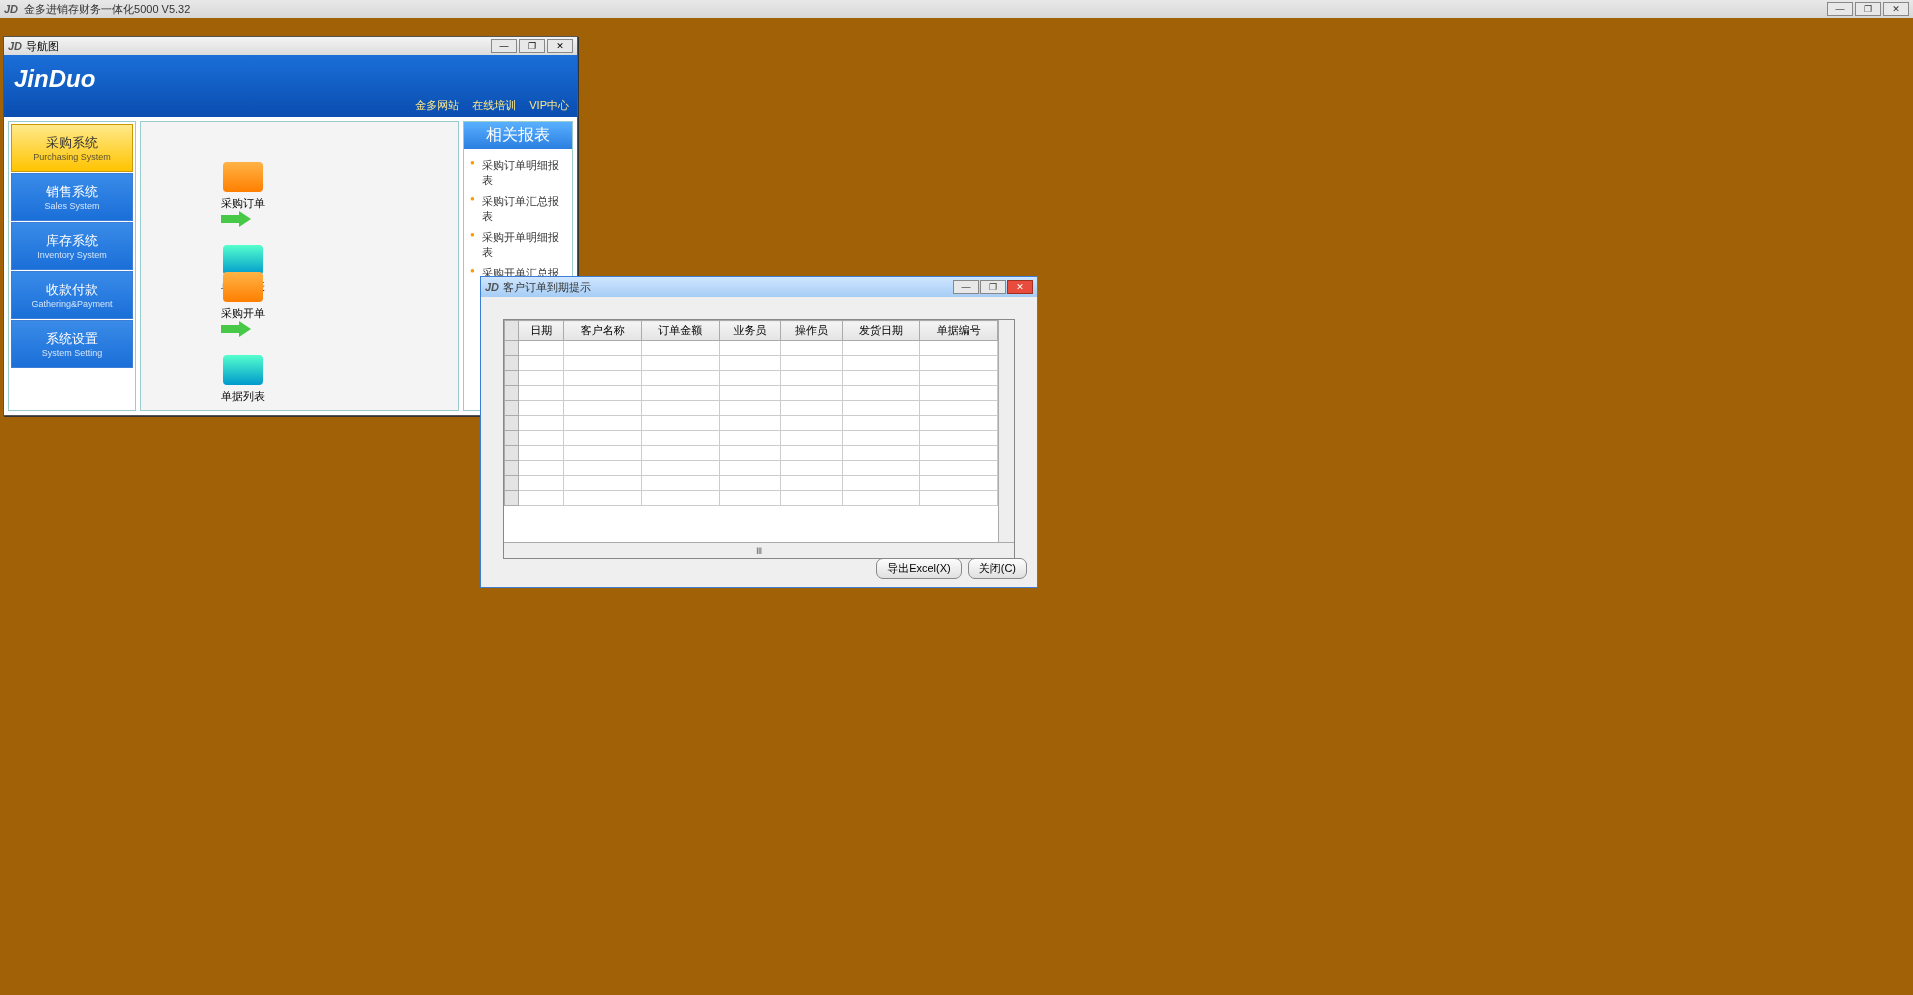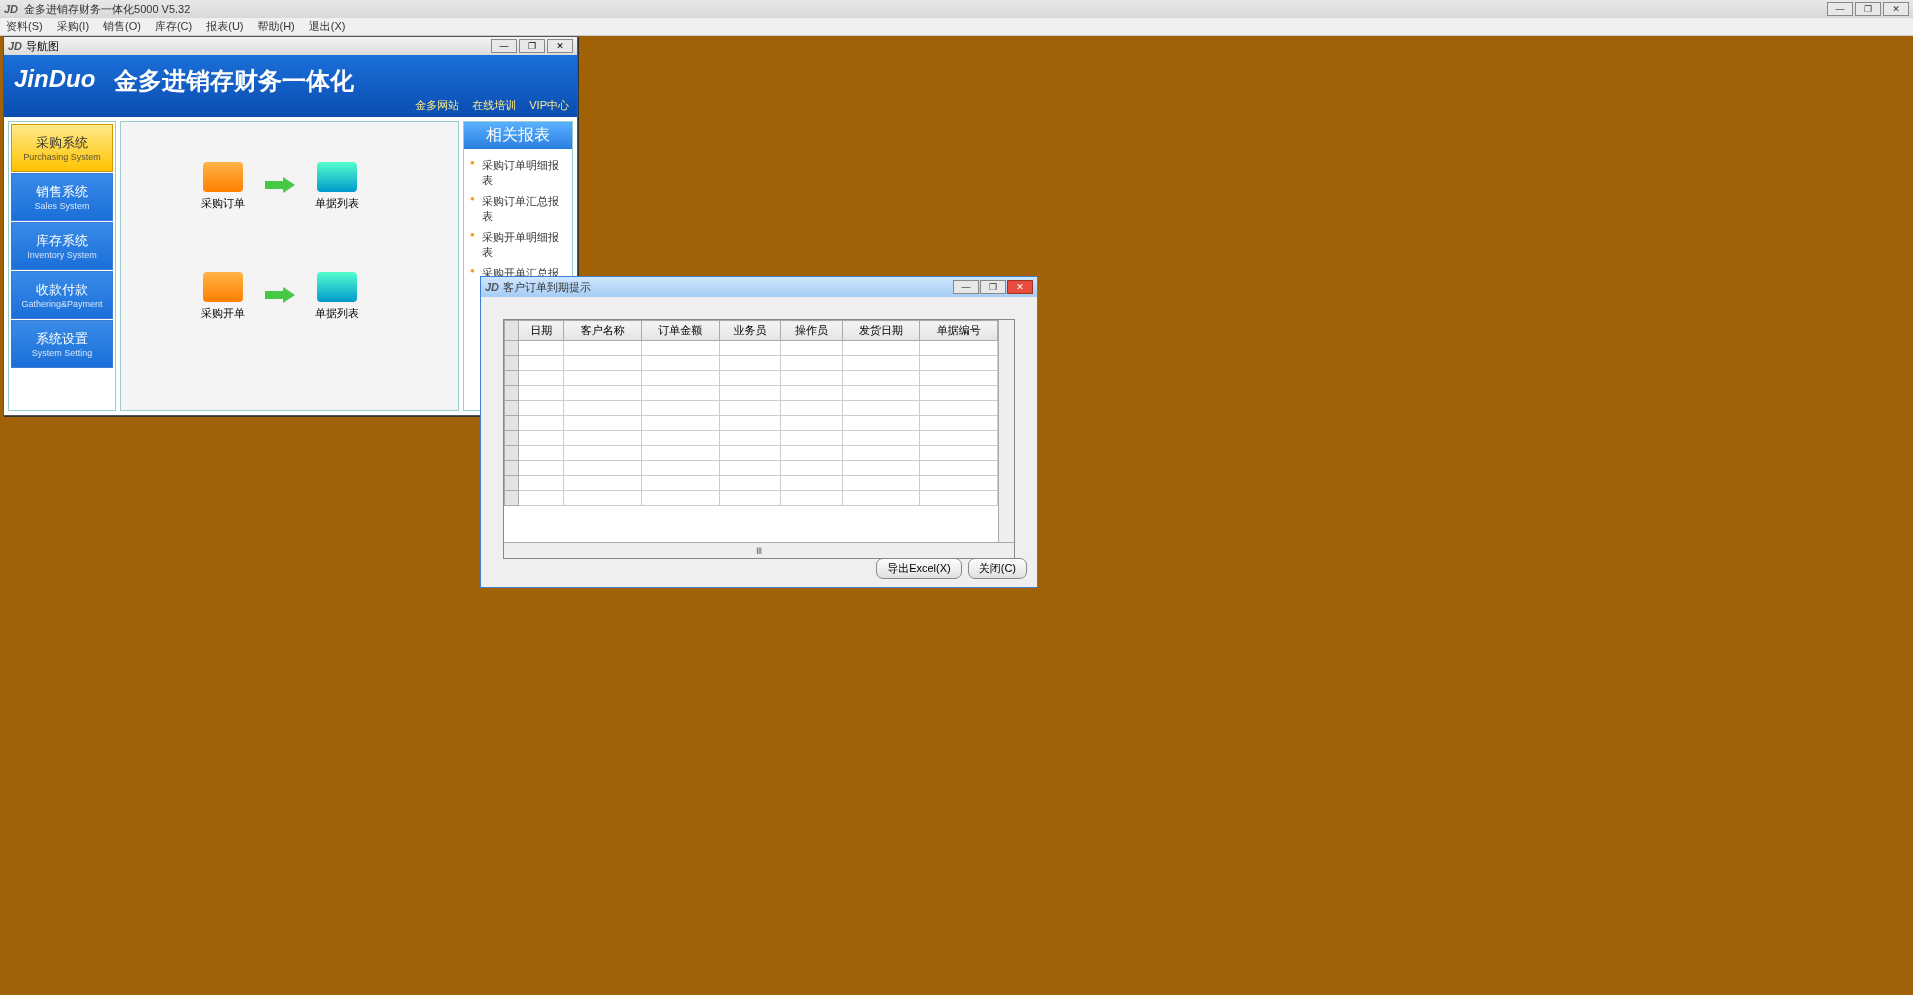--- a/index.html
+++ b/index.html
@@ -18,26 +18,26 @@
 .nav-window { position: absolute; top: 36px; left: 3px; width: 575px; height: 380px; background: #fff; border: 1px solid #555; box-shadow: 1px 1px 0 #333; }
 .nav-titlebar { height: 18px; background: linear-gradient(#f4f4f4,#dcdcdc); display: flex; align-items: center; padding: 0 4px; font-size: 11px; }
 .nav-titlebar .logo { font-weight: bold; font-style: italic; color: #555; margin-right: 4px; }
 .nav-titlebar .win-controls { margin-left: auto; display: flex; gap: 2px; }
 .banner { height: 62px; background: linear-gradient(#1a6fd8,#0a4db0); position: relative; color: #fff; }
 .banner .brand { position: absolute; left: 10px; top: 10px; font-size: 24px; font-weight: bold; font-style: italic; }
 .banner .brand-zh { position: absolute; left: 110px; top: 10px; font-size: 24px; font-weight: bold; }
 .banner .links { position: absolute; right: 8px; bottom: 4px; font-size: 11px; color: #ffe98a; }
 .banner .links span { margin-left: 10px; cursor: pointer; }
 .nav-body { display: flex; height: calc(100% - 80px); padding: 4px; gap: 4px; }
-.side-menu { width: 108px; display: flex; flex-direction: column; gap: 0; border: 1px solid #9cc; background: #fff; padding: 2px; }
+.side-menu { width: 128px; display: flex; flex-direction: column; gap: 0; border: 1px solid #9cc; background: #fff; padding: 2px; }
 .side-menu .mbtn { flex: 0 0 48px; border: 1px solid #3a7fd5; background: linear-gradient(#3a8be8,#1a6fd8); color: #fff; font-size: 13px; display: flex; flex-direction: column; align-items: center; justify-content: center; cursor: pointer; margin-bottom: 1px; }
 .side-menu .mbtn.active { background: linear-gradient(#ffe98a,#ffc400); color: #333; border-color: #c90; }
 .side-menu .mbtn .en { font-size: 9px; opacity: .8; }
 .center-panel { flex: 1; border: 1px solid #9cc; background: #f4f4f4; position: relative; }
-.icon-group { position: absolute; display: flex; align-items: flex-end; }
+.icon-group { position: absolute; display: flex; align-items: flex-start; flex-direction: column; }
 .icon-item { width: 64px; text-align: center; font-size: 11px; cursor: pointer; }
 .icon-item .ic { width: 40px; height: 30px; margin: 0 auto 4px; background: linear-gradient(#ffb347,#ff7f00); border-radius: 4px; position: relative; }
 .icon-item .ic.books { background: linear-gradient(#5fc,#09c); }
 .arrow-icon { width: 30px; height: 16px; margin: 0 10px 18px; }
 .arrow-icon svg { width: 100%; height: 100%; }
 .right-panel { width: 110px; border: 1px solid #9cc; background: #fff; font-size: 11px; }
 .right-panel .hdr { background: linear-gradient(#5ab0ff,#2a7fe0); color: #fff; text-align: center; padding: 3px 0; font-size: 16px; }
 .right-panel ul { list-style: none; padding: 6px 6px; }
 .right-panel li { padding: 3px 0 3px 12px; position: relative; color: #333; cursor: pointer; }
 .right-panel li::before { content: "●"; position: absolute; left: 0; color: #f90; font-size: 8px; }
@@ -70,43 +70,33 @@
 <div class="main-window">
   <div class="main-titlebar">
     <span class="logo">JD</span>
     <span>金多进销存财务一体化5000 V5.32</span>
     <div class="win-controls">
       <div class="win-btn">—</div>
       <div class="win-btn">❐</div>
       <div class="win-btn">✕</div>
     </div>
   </div>
-  <div class="menubar">
-    <span>资料(S)</span>
-    <span>采购(I)</span>
-    <span>销售(O)</span>
-    <span>库存(C)</span>
-    <span>报表(U)</span>
-    <span>帮助(H)</span>
-    <span>退出(X)</span>
-  </div>
 
   <div class="nav-window">
     <div class="nav-titlebar">
       <span class="logo">JD</span>
       <span>导航图</span>
       <div class="win-controls">
         <div class="win-btn">—</div>
         <div class="win-btn">❐</div>
         <div class="win-btn">✕</div>
       </div>
     </div>
     <div class="banner">
       <div class="brand">JinDuo</div>
-      <div class="brand-zh">金多进销存财务一体化</div>
       <div class="links">
         <span>金多网站</span>
         <span>在线培训</span>
         <span>VIP中心</span>
       </div>
     </div>
     <div class="nav-body">
       <div class="side-menu">
         <div class="mbtn active">
           <span>采购系统</span>

